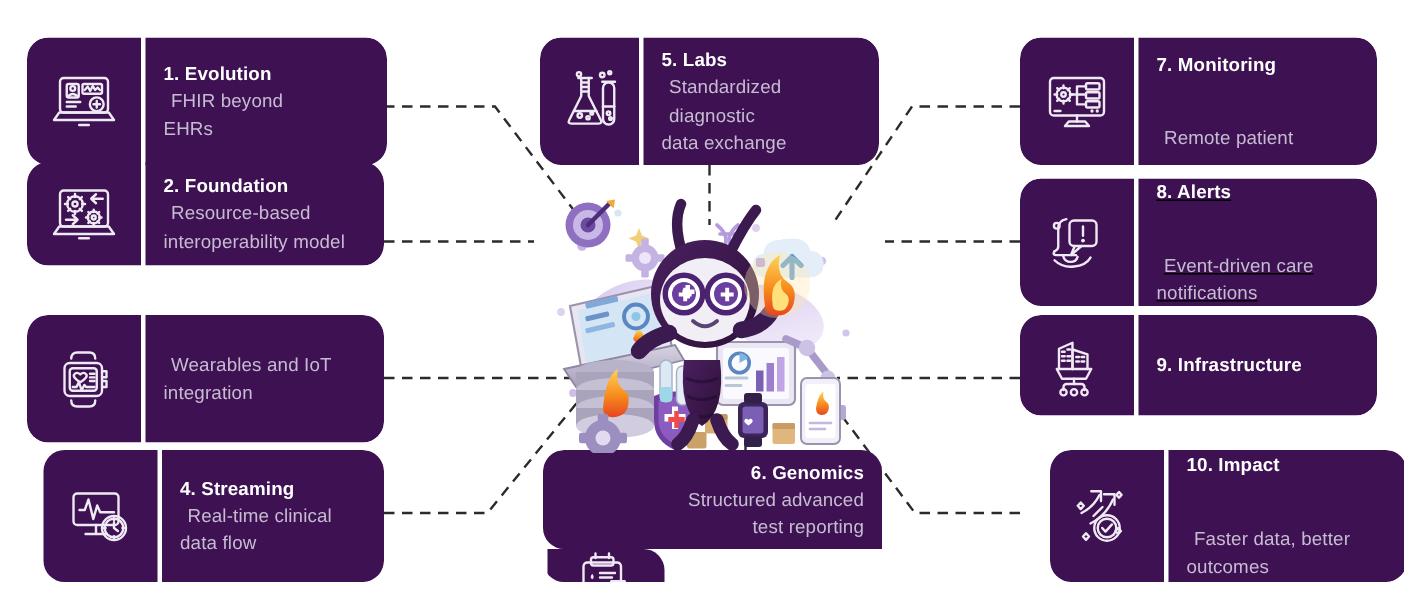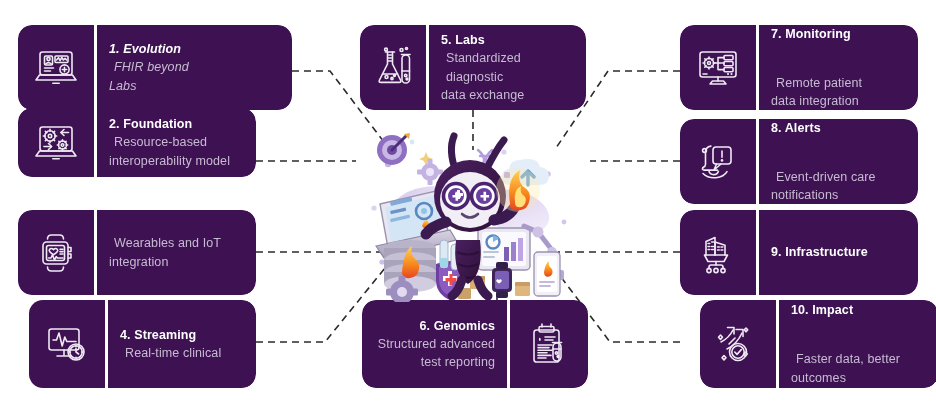--- a/index.html
+++ b/index.html
@@ -33,21 +33,21 @@
     display:flex; flex-direction:column; justify-content:center;
     flex:1 1 auto;
     padding:6px 10px 6px 12px;
   }
   
   .card.left .panel-icon{ border-radius:14px 0 0 14px; }
   .card.left .panel-text{ border-radius:0 14px 14px 0; margin-left:3px; }
   .card.right .panel-icon{ border-radius:14px 0 0 14px; }
   .card.right .panel-text{ border-radius:0 14px 14px 0; margin-left:3px;gap:31px; }
   
-  .card.rev{ flex-direction:row; }
+  .card.rev{ flex-direction:column; }
   .card.rev .panel-text{ border-radius:14px 0 0 14px; text-align:right; align-items:flex-end; padding:6px 12px 6px 10px; margin-left:0; }
   .card.rev .panel-icon{ border-radius:0 14px 14px 0; margin-left:3px; }
 
   .card-title{
     color:#ffffff;
     font-weight:bold;
     font-size:12.5px;
     line-height:1.45;
     letter-spacing:.1px;
     white-space:nowrap;
@@ -97,41 +97,41 @@
       <path d="M680 71 L608 71 L556 148"></path>
 
       <path d="M680 161 L590 161"></path>
 
       <path d="M680 252 L558 252"></path>
 
       <path d="M680 342 L610 342 L558 273"></path>
     </g>
   </svg>
 
-  <div class="card left" style="left:18px; top:25px; width:274px; height:85px;font-style:italic;">
+  <div class="card left" style="left:18px; top:25px; width:240px; height:85px;">
     <div class="panel-icon" style="width:76px;">
       <svg class="ico" width="46" height="42" viewBox="0 0 46 42">
         <rect x="7" y="5" width="32" height="23" rx="2.5"></rect>
         <path d="M3 33 h40 l-3.5 -5 h-33 z"></path>
         <rect x="19" y="35.5" width="8" height="1.6" rx=".8" class="fillw"></rect>
         <rect x="11.5" y="9" width="8" height="9" rx="1.2"></rect>
         <circle cx="15.5" cy="12" r="1.6"></circle>
         <path d="M12.6 17 q2.9 -2.6 5.8 0"></path>
         <rect x="22" y="9" width="13" height="6.5" rx="1"></rect>
         <path d="M23.5 13 l2 -2.3 1.6 3 1.7 -3.4 1.6 2.7 1.7 -1.6 1.5 1.6"></path>
         <path d="M11.5 21 h9 M11.5 24 h6"></path>
         <circle cx="31.5" cy="22.5" r="4.6"></circle>
         <path d="M31.5 20.3 v4.4 M29.3 22.5 h4.4"></path>
       </svg>
     </div>
     <div class="panel-text">
       <div class="card-title">1. Evolution</div>
       <div class="card-desc">
         <span class="l1">FHIR beyond</span>
-        <span class="l2">Labs</span>
+        <span class="l2">EHRs</span>
       </div>
     </div>
   </div>
 
   <div class="card left" style="left:18px; top:108px; width:238px; height:69px;">
     <div class="panel-icon" style="width:76px;">
       <svg class="ico" width="46" height="42" viewBox="0 0 46 42">
         <rect x="7" y="5" width="32" height="24" rx="2.5"></rect>
         <path d="M3 34 h40 l-3.5 -5 h-33 z"></path>
         <circle cx="17" cy="14" r="5.2"></circle>
@@ -188,20 +188,21 @@
         <circle cx="32" cy="29" r="8"></circle>
         <circle cx="32" cy="29" r="6.2"></circle>
         <path d="M32 25.2 v3.8 l2.6 2"></path>
         <path d="M32 22.4 v1.2 M32 34.4 v1.2 M25.2 29 h1.2 M37.6 29 h1.2"></path>
       </svg>
     </div>
     <div class="panel-text">
       <div class="card-title">4. Streaming</div>
       <div class="card-desc">
         <span class="l1">Real-time clinical</span>
+        <span class="l2">data flow</span>
       </div>
     </div>
   </div>
 
   <div class="card left" style="left:360px; top:25px; width:226px; height:85px;">
     <div class="panel-icon" style="width:66px;">
       <svg class="ico" width="44" height="44" viewBox="0 0 44 44">
         <path d="M14.5 6 h9"></path>
         <path d="M16.5 6 v12 L8.5 34 q-1.2 2.4 1.4 2.4 h18.2 q2.6 0 1.4 -2.4 L21.5 18 V6"></path>
         <path d="M11.6 28 h15"></path>
@@ -268,26 +269,25 @@
         <path d="M19 16 h4 v-5.4 h6 M23 16 h6 M23 16 v6.6 h6"></path>
         <path d="M8 27 h4"></path>
         <circle cx="33" cy="27" r="1.1" class="fillw"></circle>
         <circle cx="36.5" cy="27" r="1.1" class="fillw"></circle>
       </svg>
     </div>
     <div class="panel-text">
       <div class="card-title">7. Monitoring</div>
       <div class="card-desc">
         <span class="l1">Remote patient</span>
-        <span class="l2">data integration</span>
-      </div>
-    </div>
-  </div>
-
-  <div class="card right" style="left:680px; top:119px; width:238px; height:85px;">
+      </div>
+    </div>
+  </div>
+
+  <div class="card right" style="left:680px; top:119px; width:238px; height:85px;text-decoration:underline;">
     <div class="panel-icon" style="width:76px;">
       <svg class="ico" width="46" height="44" viewBox="0 0 46 44">
         <path d="M10.5 12.5 q0 -5.6 5.4 -6.4"></path>
         <circle cx="9.5" cy="10.5" r="1.9"></circle>
         <path d="M8 27.5 q-1.6 2.6 1.4 2.6 h13"></path>
         <path d="M10.5 13 v11.5 q0 2 -2.5 3"></path>
         <path d="M13.8 30.6 q.9 4 5 4 q3.6 0 4.6 -3.4"></path>
         <rect x="18" y="7" width="18" height="17" rx="3"></rect>
         <path d="M21.5 24 l-2.5 6 7 -6"></path>
         <path d="M27 11 v6.2"></path>
@@ -297,21 +297,21 @@
     </div>
     <div class="panel-text">
       <div class="card-title">8. Alerts</div>
       <div class="card-desc">
         <span class="l1">Event-driven care</span>
         <span class="l2">notifications</span>
       </div>
     </div>
   </div>
 
-  <div class="card right" style="left:680px; top:210px; width:238px; height:85px;">
+  <div class="card right" style="left:680px; top:210px; width:238px; height:67px;">
     <div class="panel-icon" style="width:76px;">
       <svg class="ico" width="44" height="44" viewBox="0 0 44 44">
         <path d="M10 24 V10.5 l9 -4 v17.5"></path>
         <path d="M19 24 V11 l10 3.2 V24"></path>
         <path d="M12 12.5 h1.8 M15.6 11 h1.8 M12 15.5 h1.8 M15.6 15.5 h1.8 M12 18.5 h1.8 M15.6 18.5 h1.8"></path>
         <path d="M21.5 16 h1.8 M25 16 h1.8 M21.5 19 h1.8 M25 19 h1.8"></path>
         <path d="M8.5 24 h23 l-3.5 6.5 h-16 z"></path>
         <path d="M20 30.5 v3.5"></path>
         <path d="M13 38 v-2 a2 2 0 0 1 2 -2 h10 a2 2 0 0 1 2 2 v2"></path>
         <circle cx="13" cy="39.5" r="2.1"></circle>

